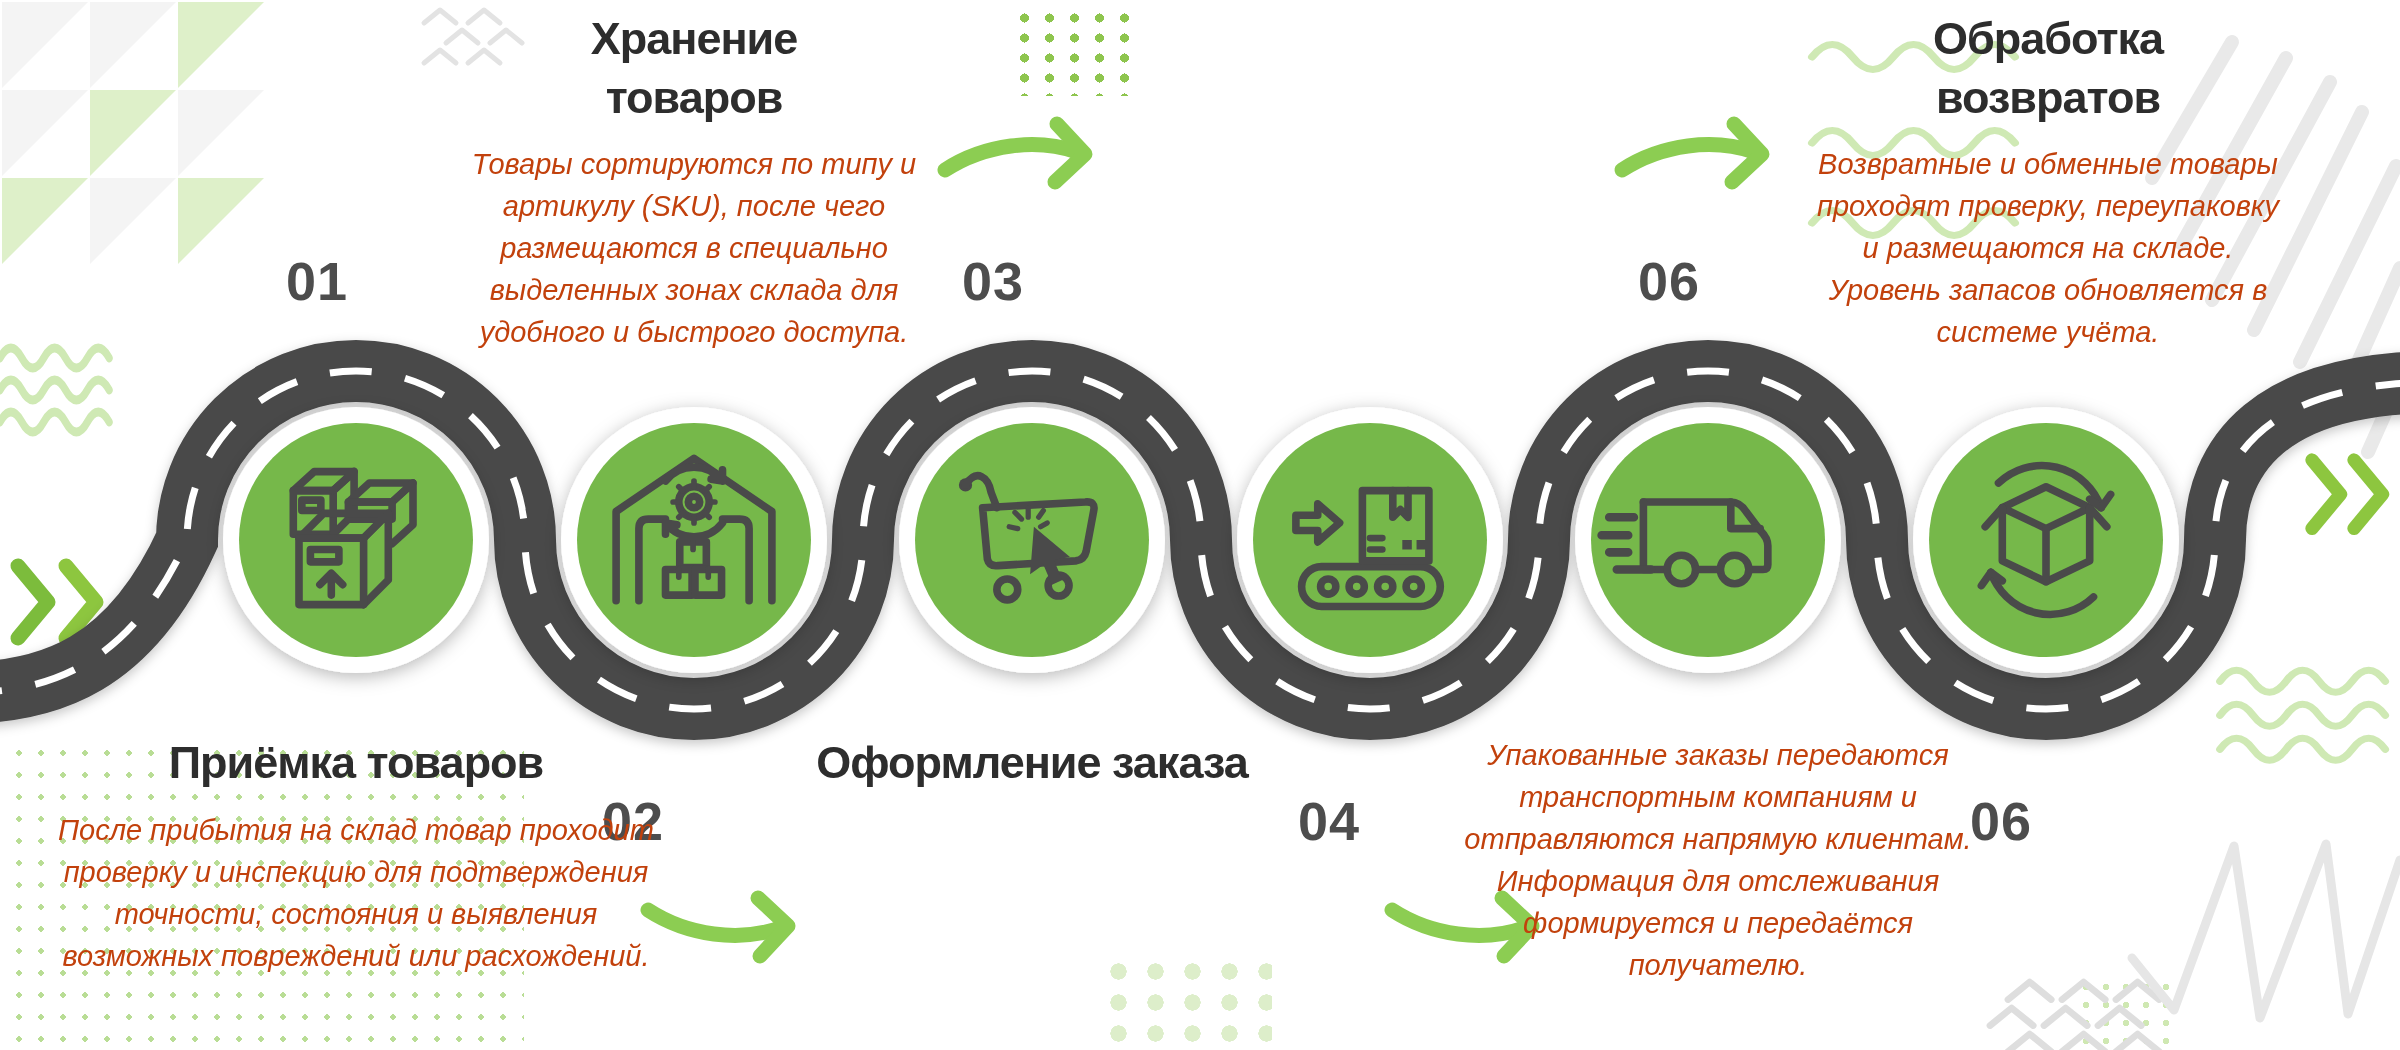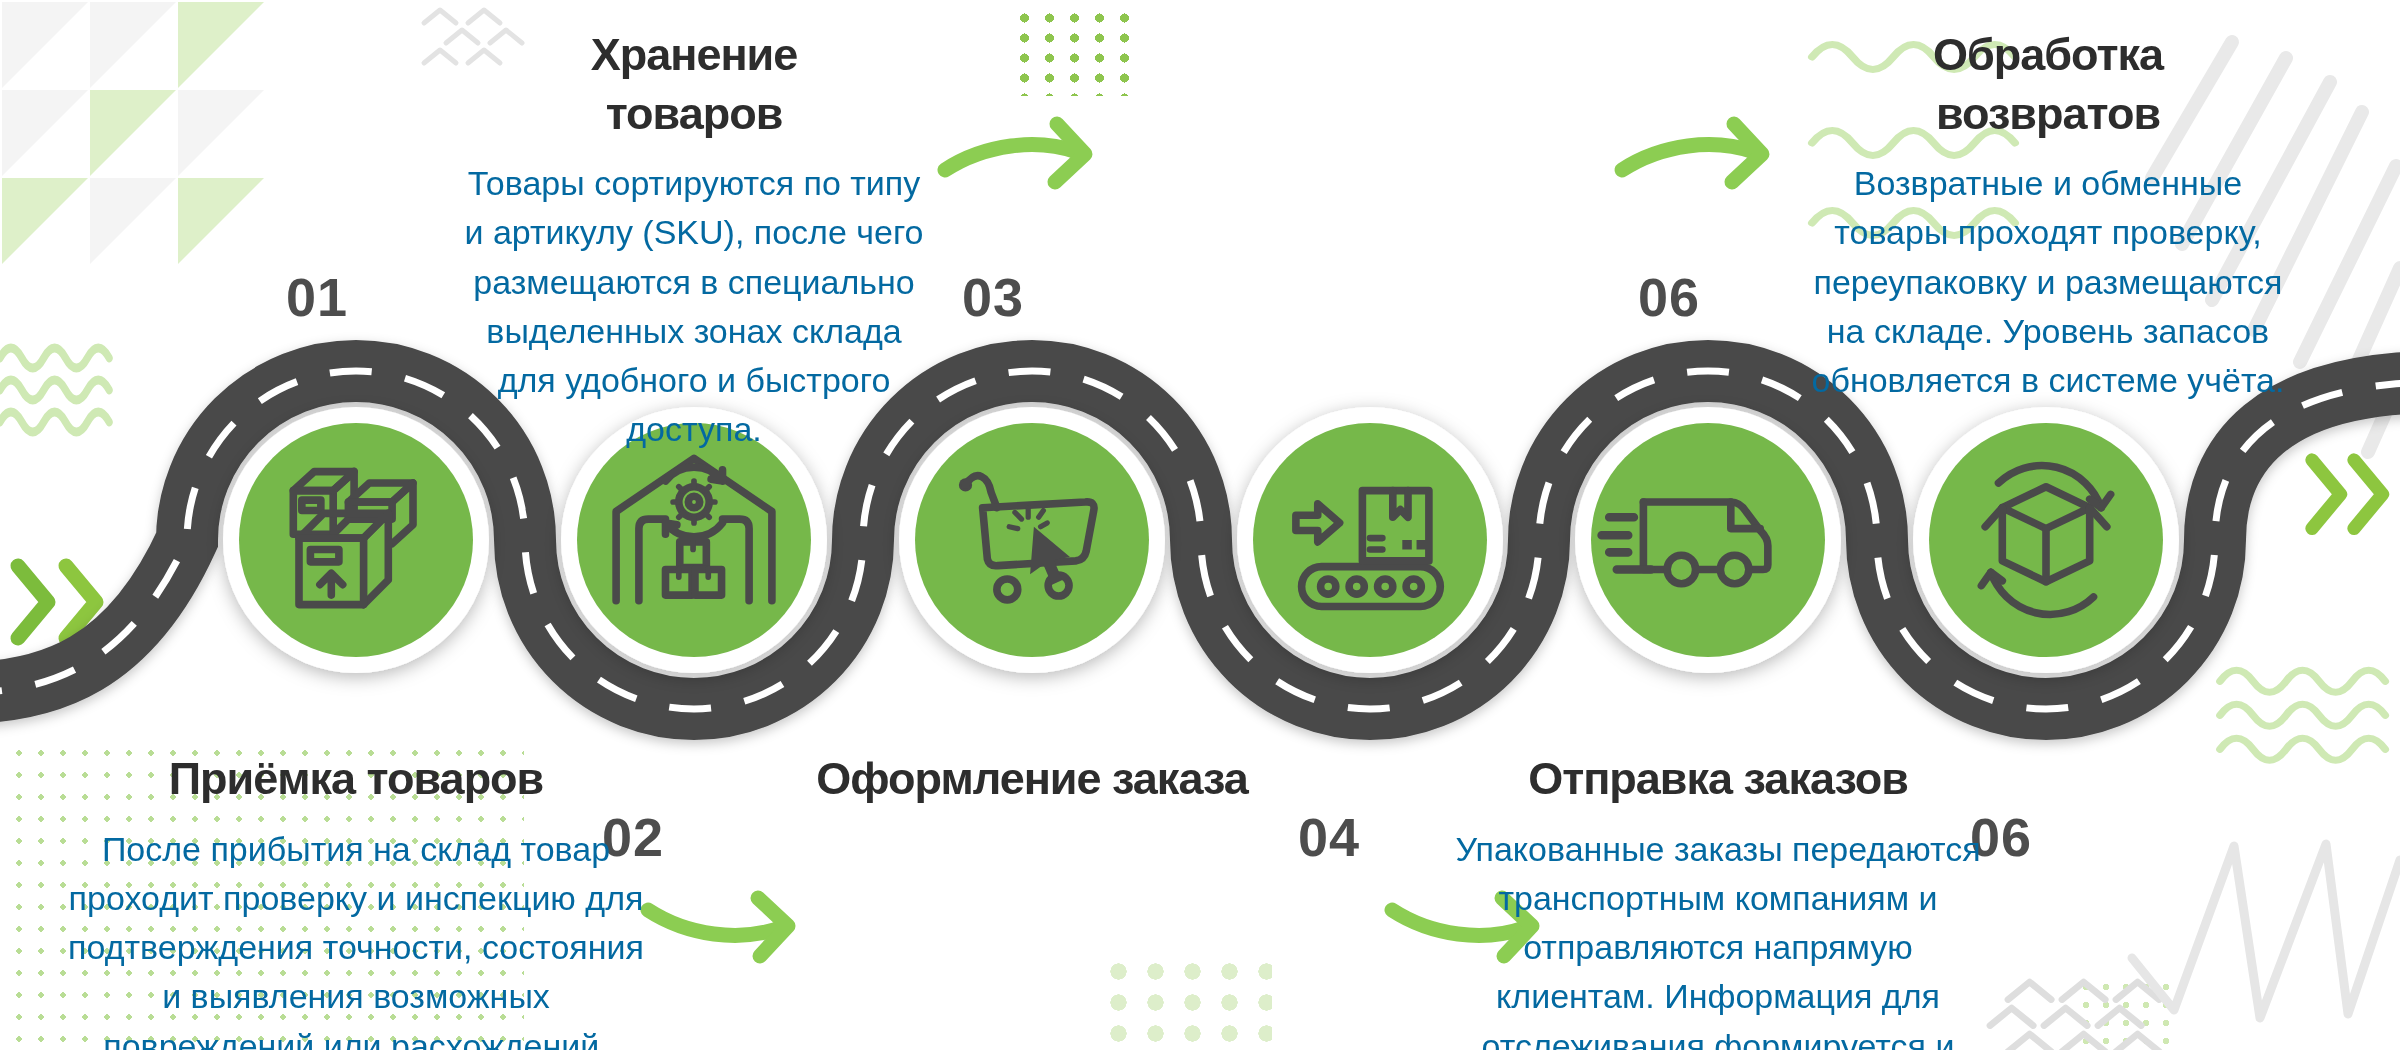--- a/index.html
+++ b/index.html
@@ -1,33 +1,33 @@
 <!DOCTYPE html>
 <html><head>
 <meta charset="utf-8">
 <style>
   html,body{margin:0;padding:0;background:#fff;}
   .canvas{position:relative;width:2400px;height:1050px;background:#ffffff;overflow:hidden;
           font-family:"Liberation Sans",sans-serif;}
   .txt-block{position:absolute;text-align:center;}
   .step-title{font-weight:700;color:#2d2d2d;font-size:45px;line-height:1.3;letter-spacing:-1px;margin:0 0 16px 0;}
-  .step-desc{color:#0369a1;font-size:34px;line-height:1.45;margin:0;}
+  .step-desc{color:#c2410c;font-size:29px;line-height:1.45;margin:0;font-style:italic;}
   .step-num{position:absolute;width:140px;font-weight:700;color:#4d4d4d;
             font-size:54px;letter-spacing:1px;}
   .dots{position:absolute;z-index:0;}
   #dots-bl{left:8px;top:742px;width:516px;height:300px;
            background-image:radial-gradient(circle,#b9dd95 2.6px,transparent 2.7px);background-size:22px 22px;}
   #dots-tm{left:1012px;top:8px;width:132px;height:88px;
            background-image:radial-gradient(circle,#8ec54e 4.5px,transparent 4.6px);background-size:25px 20px;}
   #dots-bm{left:1100px;top:956px;width:172px;height:94px;
            background-image:radial-gradient(circle,#ddeeca 8px,transparent 8.2px);background-size:37px 31px;}
   #dots-br{left:2076px;top:978px;width:102px;height:72px;
            background-image:radial-gradient(circle,#cfe8b2 3.2px,transparent 3.3px);background-size:20px 18px;}
   svg.layer{position:absolute;left:0;top:0;z-index:1;}
-  .txt-block,.step-num{z-index:2;margin-top:16px;}
+  .txt-block,.step-num{z-index:2;}
 </style>
 </head>
 <body>
 
 <div class="canvas">
 
   <div id="dots-bl" class="dots"></div>
   <div id="dots-tm" class="dots"></div>
   <div id="dots-bm" class="dots"></div>
   <div id="dots-br" class="dots"></div>
@@ -264,21 +264,20 @@
   <div class="step-num" style="left:1970px;top:790px;">06</div>
 
   <div class="txt-block" style="left:46px;top:734px;width:620px;">
     <h2 class="step-title">Приёмка товаров</h2>
     <p class="step-desc" style="padding:0 8px;">После прибытия на склад товар проходит проверку и инспекцию для подтверждения точности, состояния и выявления возможных повреждений или расхождений.</p>
   </div>
   <div class="txt-block" style="left:742px;top:734px;width:580px;">
     <h2 class="step-title">Оформление заказа</h2>
   </div>
   <div class="txt-block" style="left:1418px;top:734px;width:600px;">
-    <h2 class="step-title">Отправка заказов</h2>
     <p class="step-desc" style="padding:0 22px;">Упакованные заказы передаются транспортным компаниям и отправляются напрямую клиентам. Информация для отслеживания формируется и передаётся получателю.</p>
   </div>
 
   <div class="txt-block" style="left:454px;top:10px;width:480px;">
     <h2 class="step-title" style="padding:0 55px;">Хранение товаров</h2>
     <p class="step-desc">Товары сортируются по типу и артикулу (SKU), после чего размещаются в специально выделенных зонах склада для удобного и быстрого доступа.</p>
   </div>
   <div class="txt-block" style="left:1808px;top:10px;width:480px;">
     <h2 class="step-title" style="padding:0 55px;">Обработка возвратов</h2>
     <p class="step-desc">Возвратные и обменные товары проходят проверку, переупаковку и размещаются на складе. Уровень запасов обновляется в системе учёта.</p>

